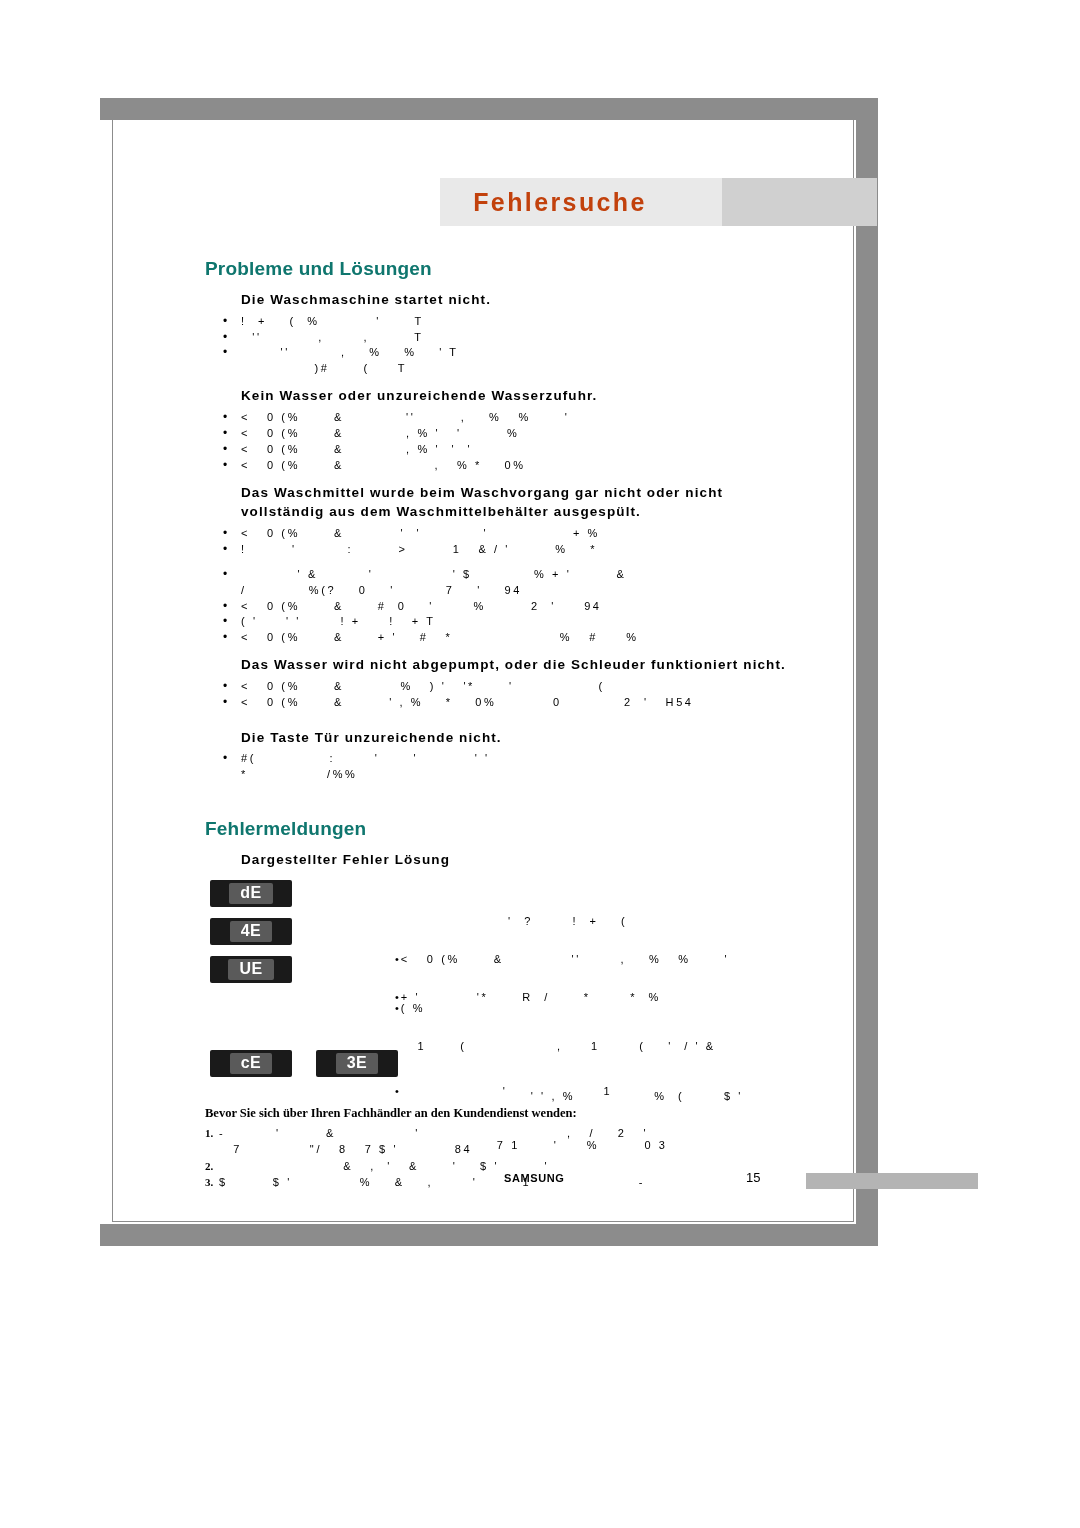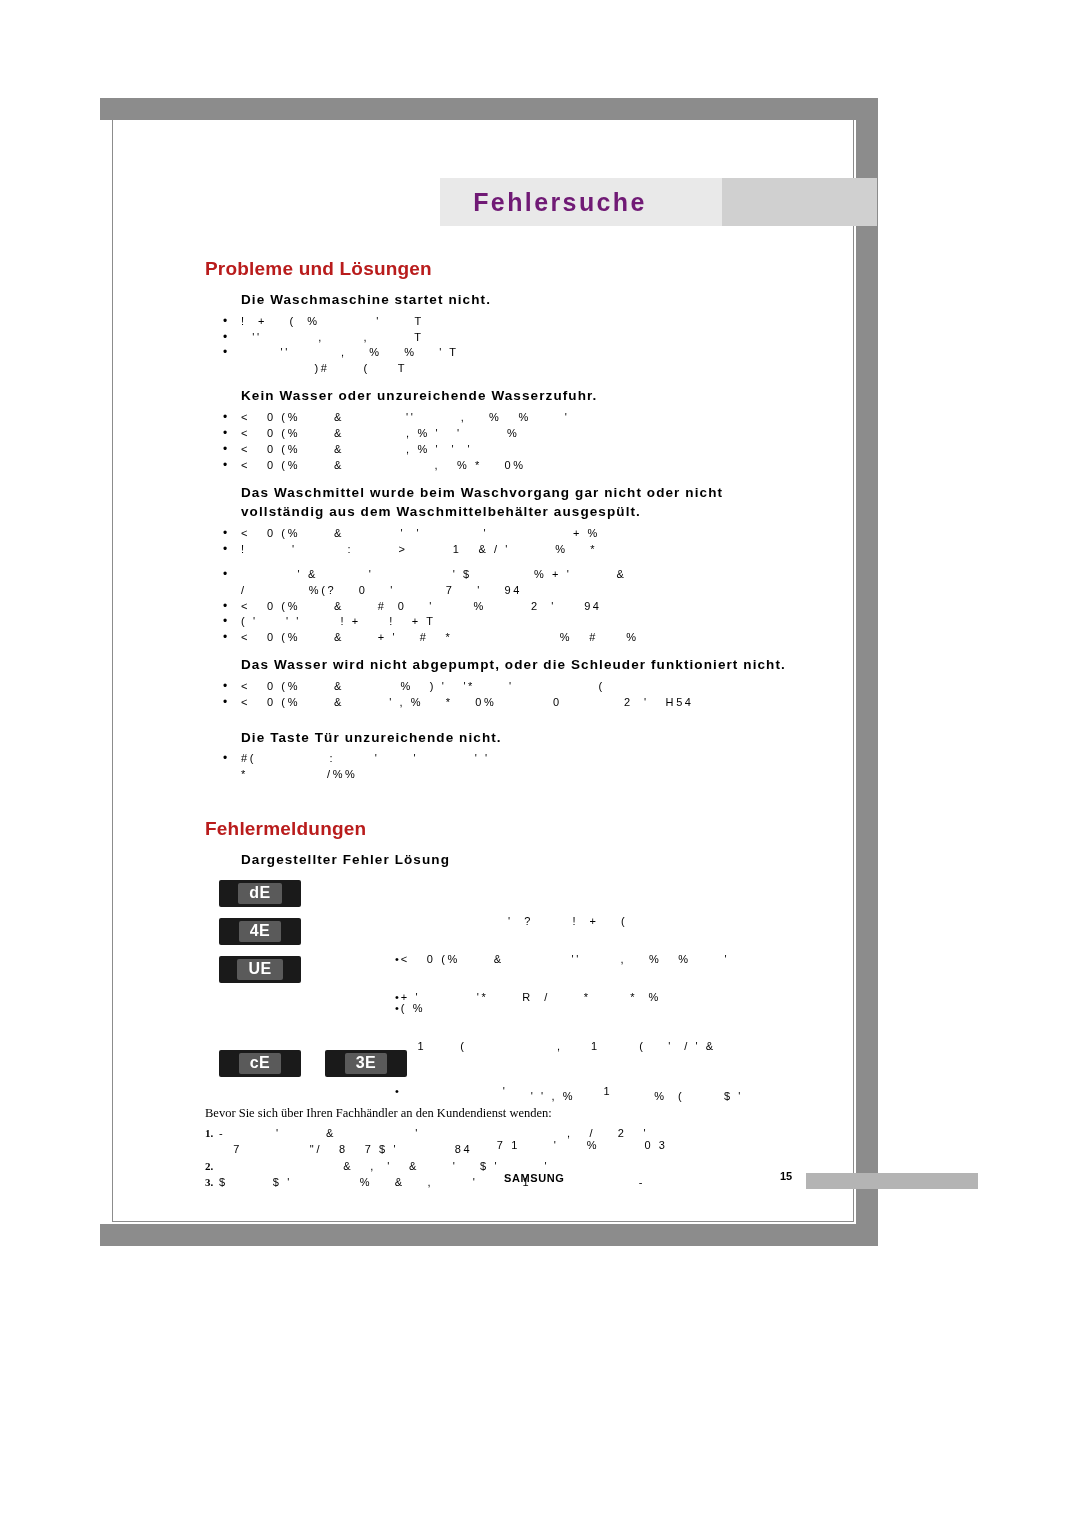--- a/index.html
+++ b/index.html
@@ -79,36 +79,36 @@
     left: 440px;
     top: 178px;
     width: 240px;
     height: 48px;
     display: flex;
     align-items: center;
     justify-content: center;
     font-size: 25px;
     font-weight: bold;
     letter-spacing: 2.4px;
-    color: #701a75;
+    color: #c2410c;
   }
 
   
   .content {
     position: absolute;
     left: 205px;
     top: 258px;
     width: 600px;
   }
   h2.section {
     font-size: 19px;
     font-weight: bold;
     margin: 0 0 10px 0;
     letter-spacing: 0.2px;
-    color: #b91c1c;
+    color: #0f766e;
   }
   h3.sub {
     font-size: 13.5px;
     font-weight: bold;
     margin: 0 0 4px 0;
     letter-spacing: 1.1px;
     color: #000;
     line-height: 1.45;
     padding-left: 36px;
   }
@@ -153,21 +153,20 @@
   .display {
     position: absolute;
     left: 5px;
     width: 82px;
     height: 27px;
     background: #1a1a1a;
     border-radius: 2px;
     display: flex;
     align-items: center;
     justify-content: center;
-    margin-left: 9px;
   }
   .display .code {
     color: #ffffff;
     font-size: 16px;
     font-weight: bold;
     letter-spacing: 0.5px;
     background: #5a5a5a;
     padding: 1px 11px 2px 11px;
     border-radius: 2px;
   }
@@ -188,21 +187,21 @@
   .err-text .b::before {
     content: "\2022";
     margin-right: 2px;
     letter-spacing: 0;
   }
 
   
   .note-title {
     font-family: "Liberation Serif", serif;
     font-size: 12.5px;
-    font-weight: normal;
+    font-weight: bold;
     color: #000;
     margin-top: 16px;
   }
   .numbered {
     margin-top: 4px;
   }
   .numbered .nl {
     font-size: 11px;
     line-height: 1.5;
     letter-spacing: 2.6px;
@@ -228,24 +227,24 @@
     position: absolute;
     left: 404px;
     top: 0;
     font-size: 11px;
     font-weight: bold;
     letter-spacing: 0.6px;
     color: #000;
   }
   .pageno {
     position: absolute;
-    left: 680px;
+    left: 646px;
     top: -2px;
-    font-size: 11px;
-    font-weight: bold;
+    font-size: 13px;
+    font-weight: normal;
     color: #000;
   }
   .footer-bar {
     position: absolute;
     left: 706px;
     top: 1px;
     width: 172px;
     height: 16px;
     background: #b4b4b4;
   }

